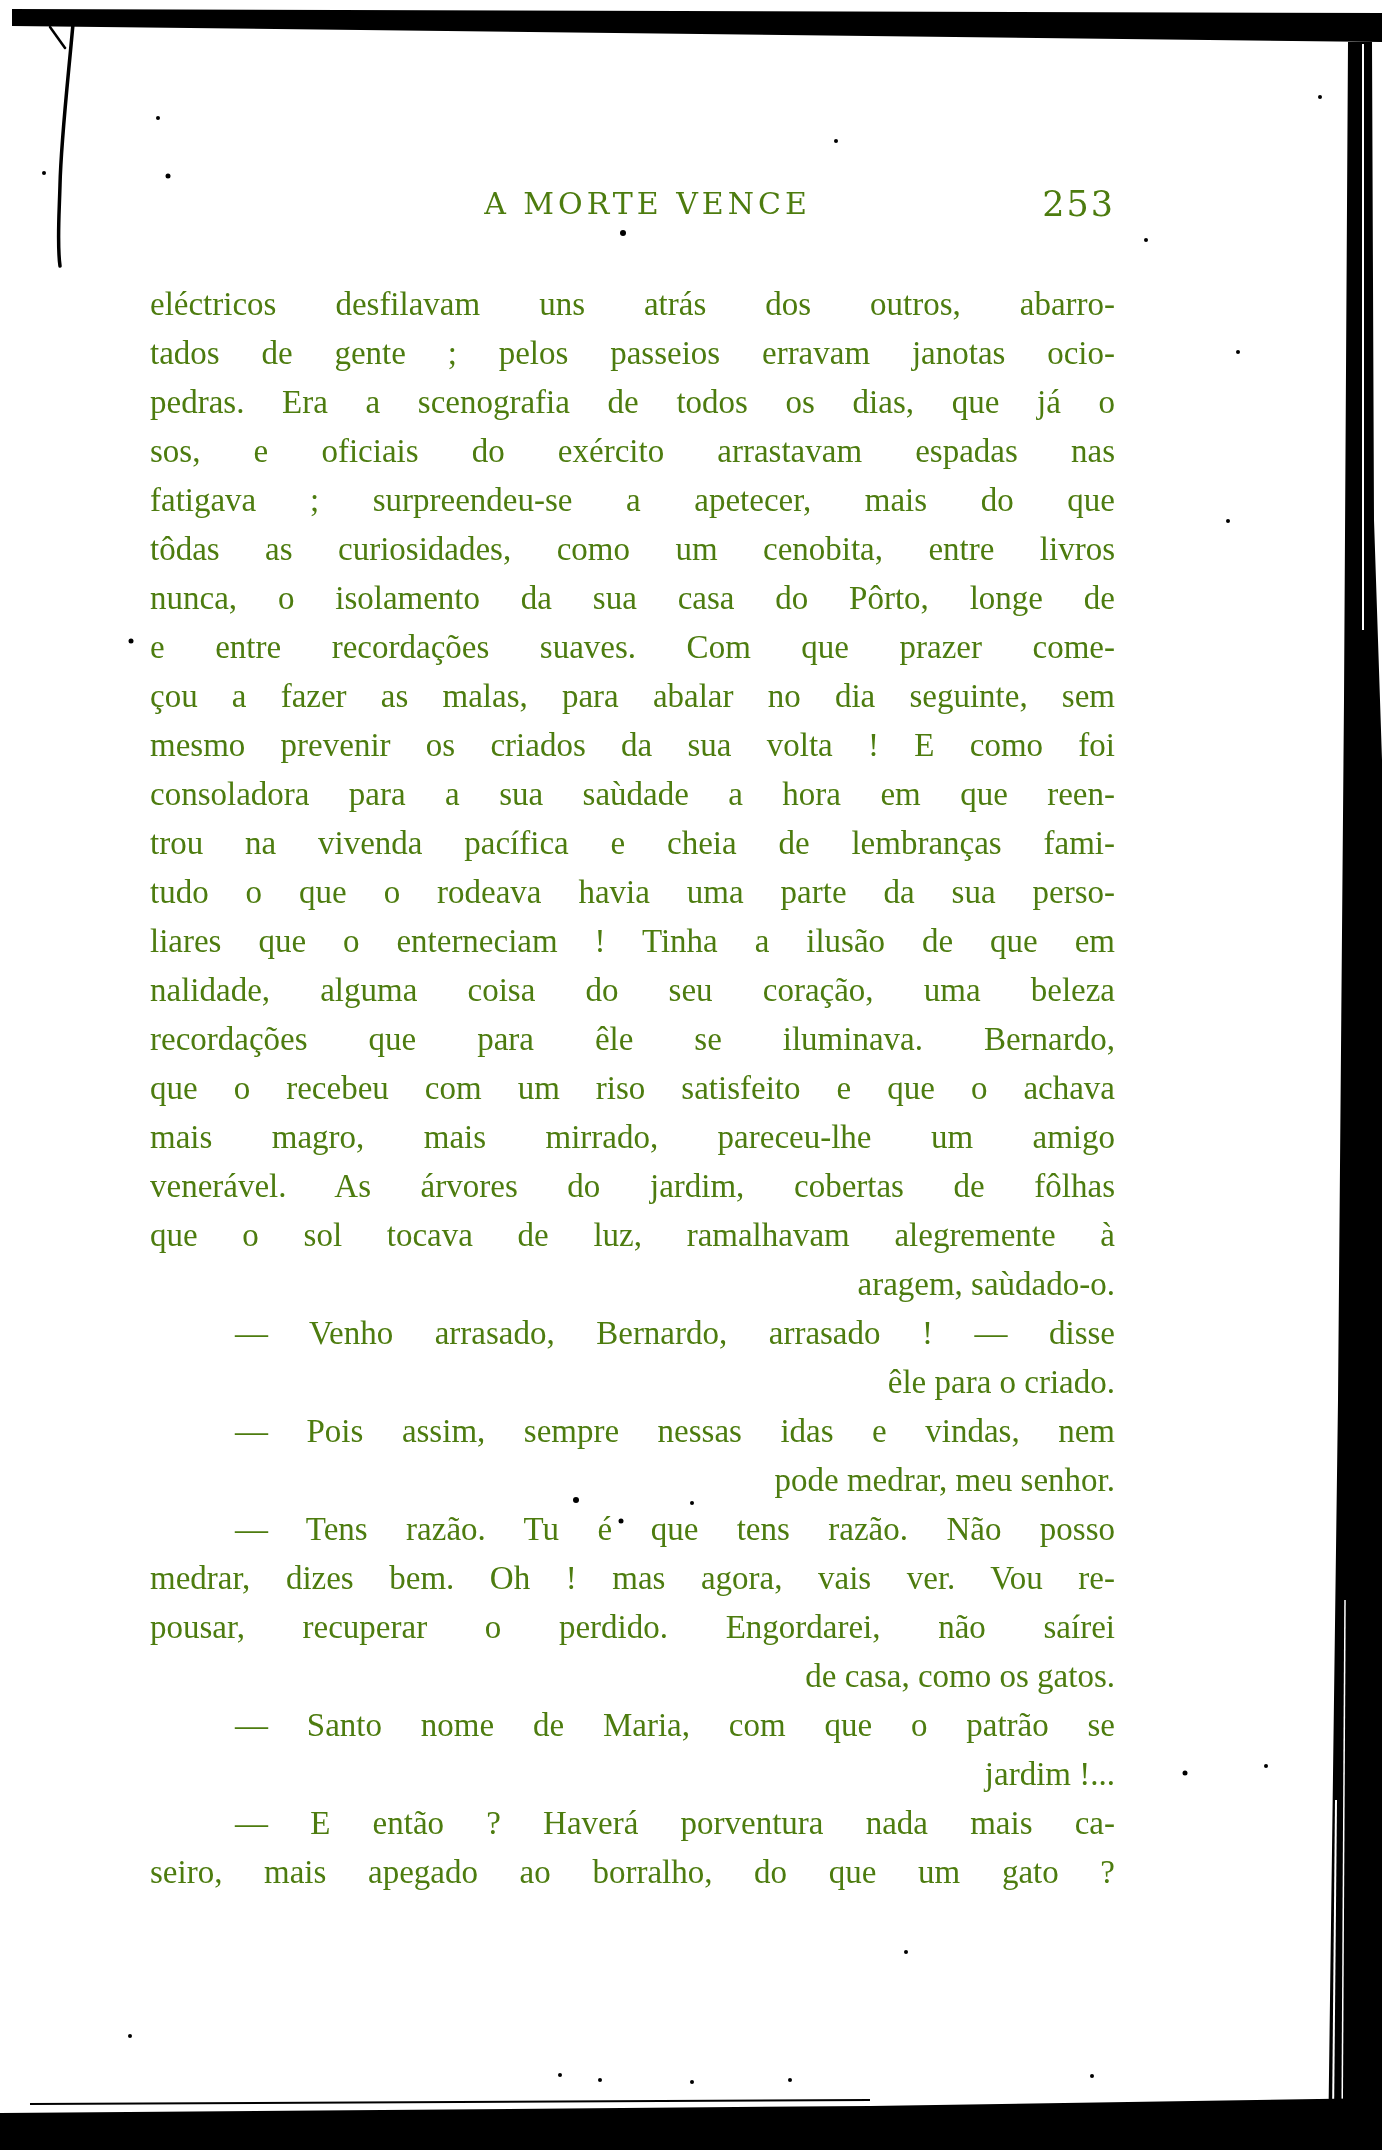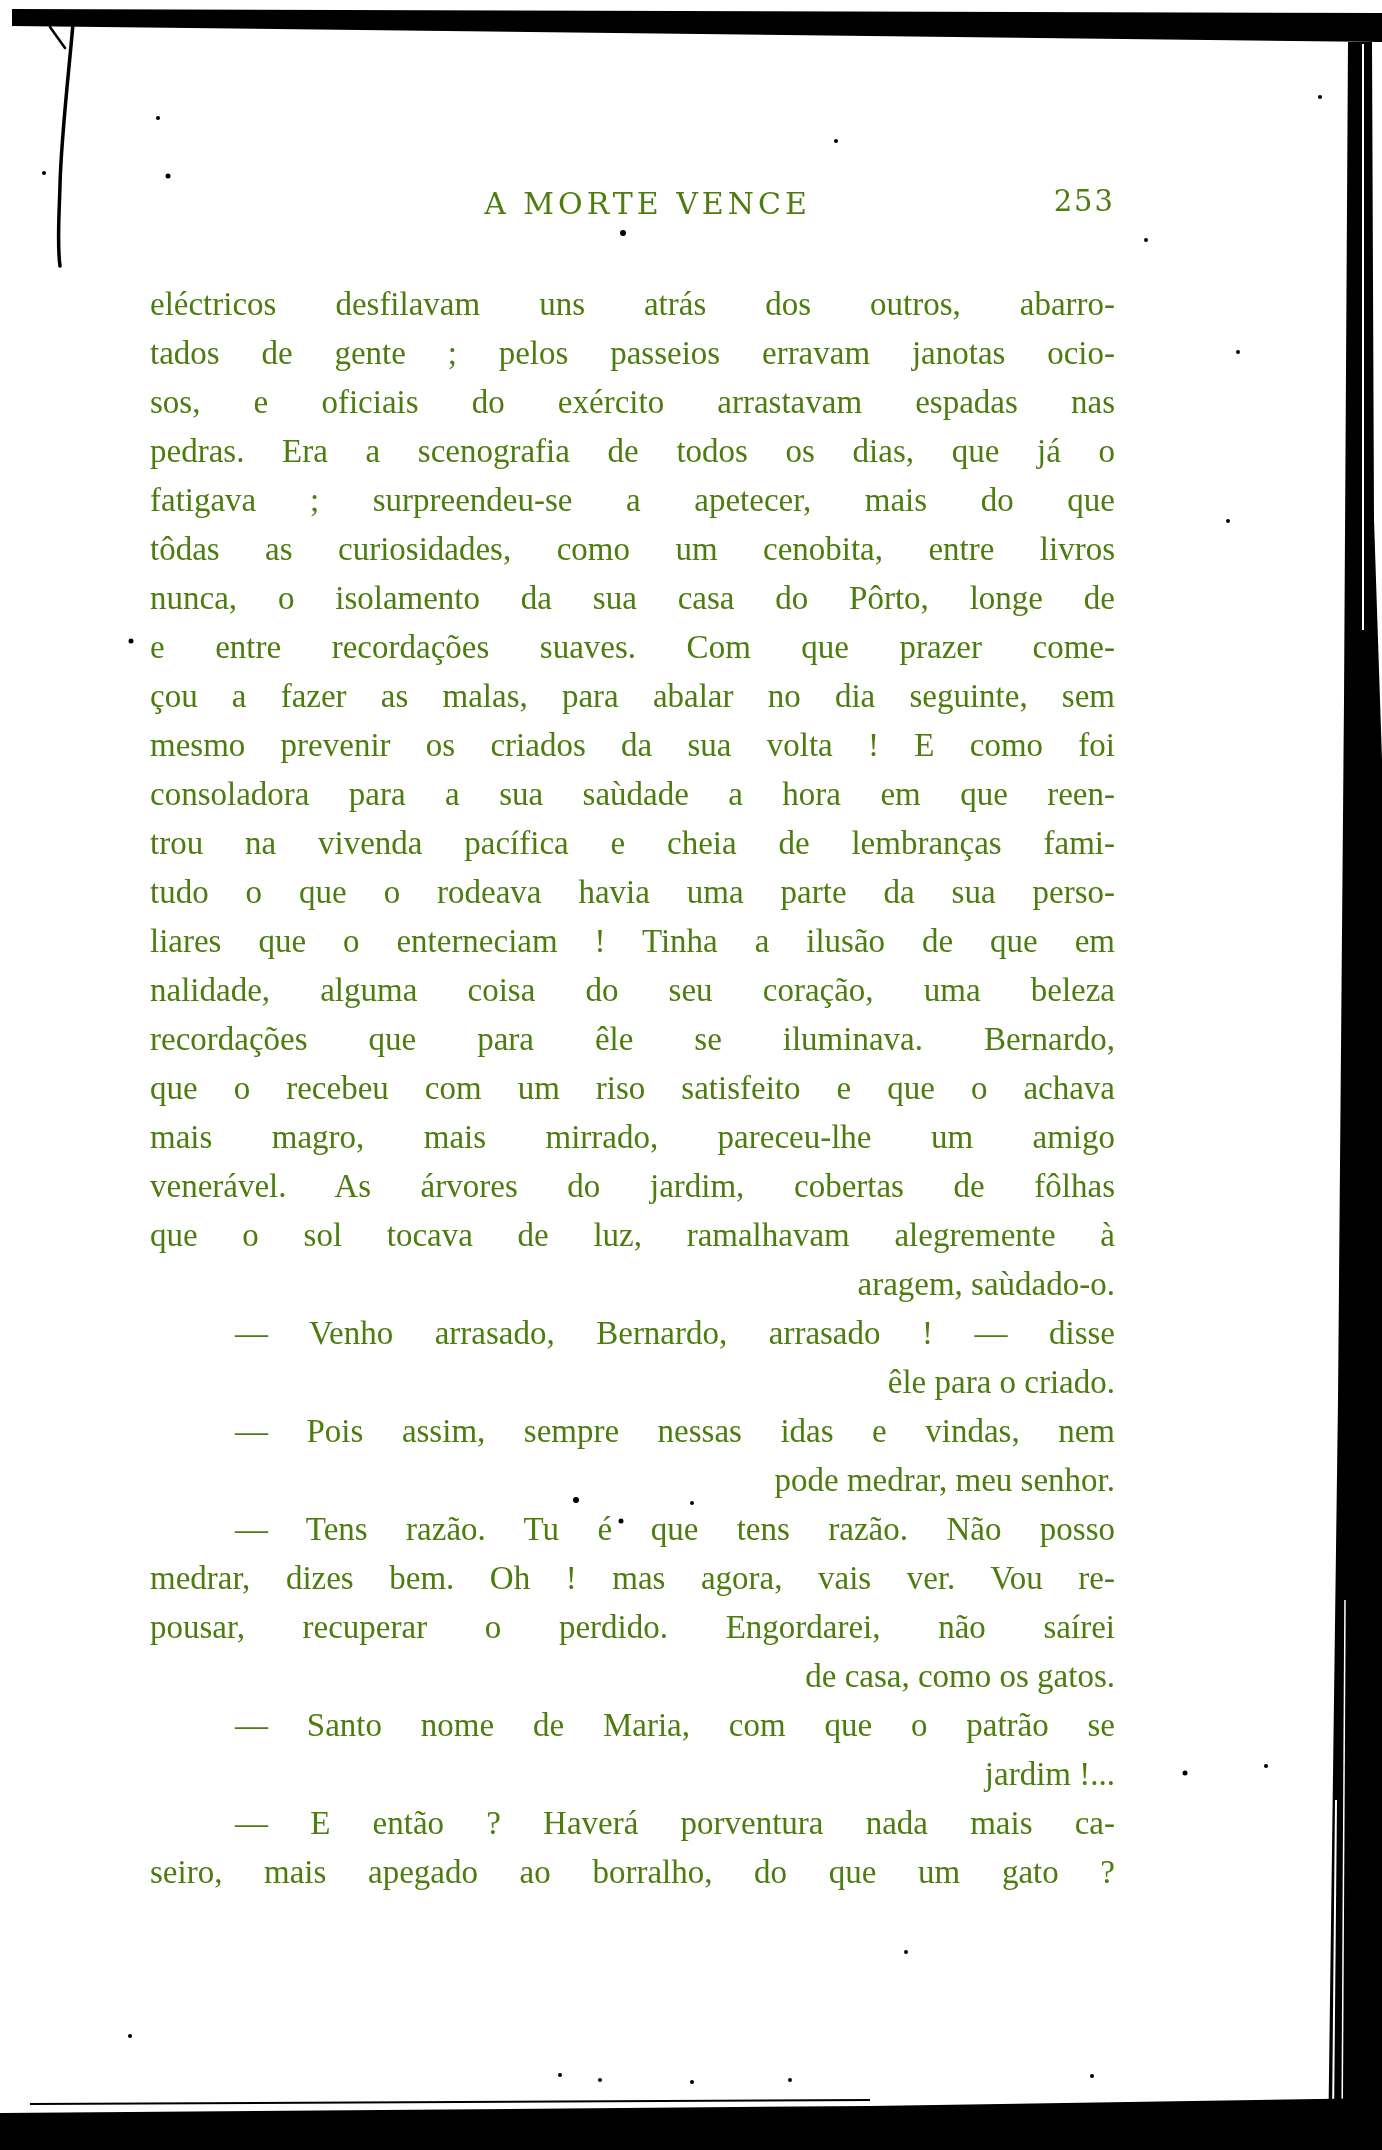--- a/index.html
+++ b/index.html
@@ -32,21 +32,21 @@
     text-align: center;
     transform: translateX(15px);
     font-size: 30px;
     letter-spacing: 4px;
     white-space: nowrap;
   }
   .running-head .pagenum {
     position: absolute;
     right: 0;
     top: -2px;
-    font-size: 29px;
+    font-size: 35px;
     letter-spacing: 2px;
     margin-left: 40px;
   }
   .body-text {
     position: absolute;
     left: 150px;
     top: 280px;
     width: 965px;
     font-family: Liberation Serif, serif;
   }
@@ -110,22 +110,22 @@
   </svg>
 
   <div class="running-head">
     <div class="title">A MORTE VENCE</div>
     <div class="pagenum">253</div>
   </div>
 
   <div class="body-text">
       <div class="line just">eléctricos desfilavam uns atrás dos outros, abarro-</div>
       <div class="line just">tados de gente ; pelos passeios erravam janotas ocio-</div>
+      <div class="line just">pedras. Era a scenografia de todos os dias, que já o</div>
       <div class="line just">sos, e oficiais do exército arrastavam espadas nas</div>
-      <div class="line just">pedras. Era a scenografia de todos os dias, que já o</div>
       <div class="line just">fatigava ; surpreendeu-se a apetecer, mais do que</div>
       <div class="line just">tôdas as curiosidades, como um cenobita, entre livros</div>
       <div class="line just">nunca, o isolamento da sua casa do Pôrto, longe de</div>
       <div class="line just">e entre recordações suaves. Com que prazer come-</div>
       <div class="line just">çou a fazer as malas, para abalar no dia seguinte, sem</div>
       <div class="line just">mesmo prevenir os criados da sua volta ! E como foi</div>
       <div class="line just">consoladora para a sua saùdade a hora em que reen-</div>
       <div class="line just">trou na vivenda pacífica e cheia de lembranças fami-</div>
       <div class="line just">tudo o que o rodeava havia uma parte da sua perso-</div>
       <div class="line just">liares que o enterneciam ! Tinha a ilusão de que em</div>

